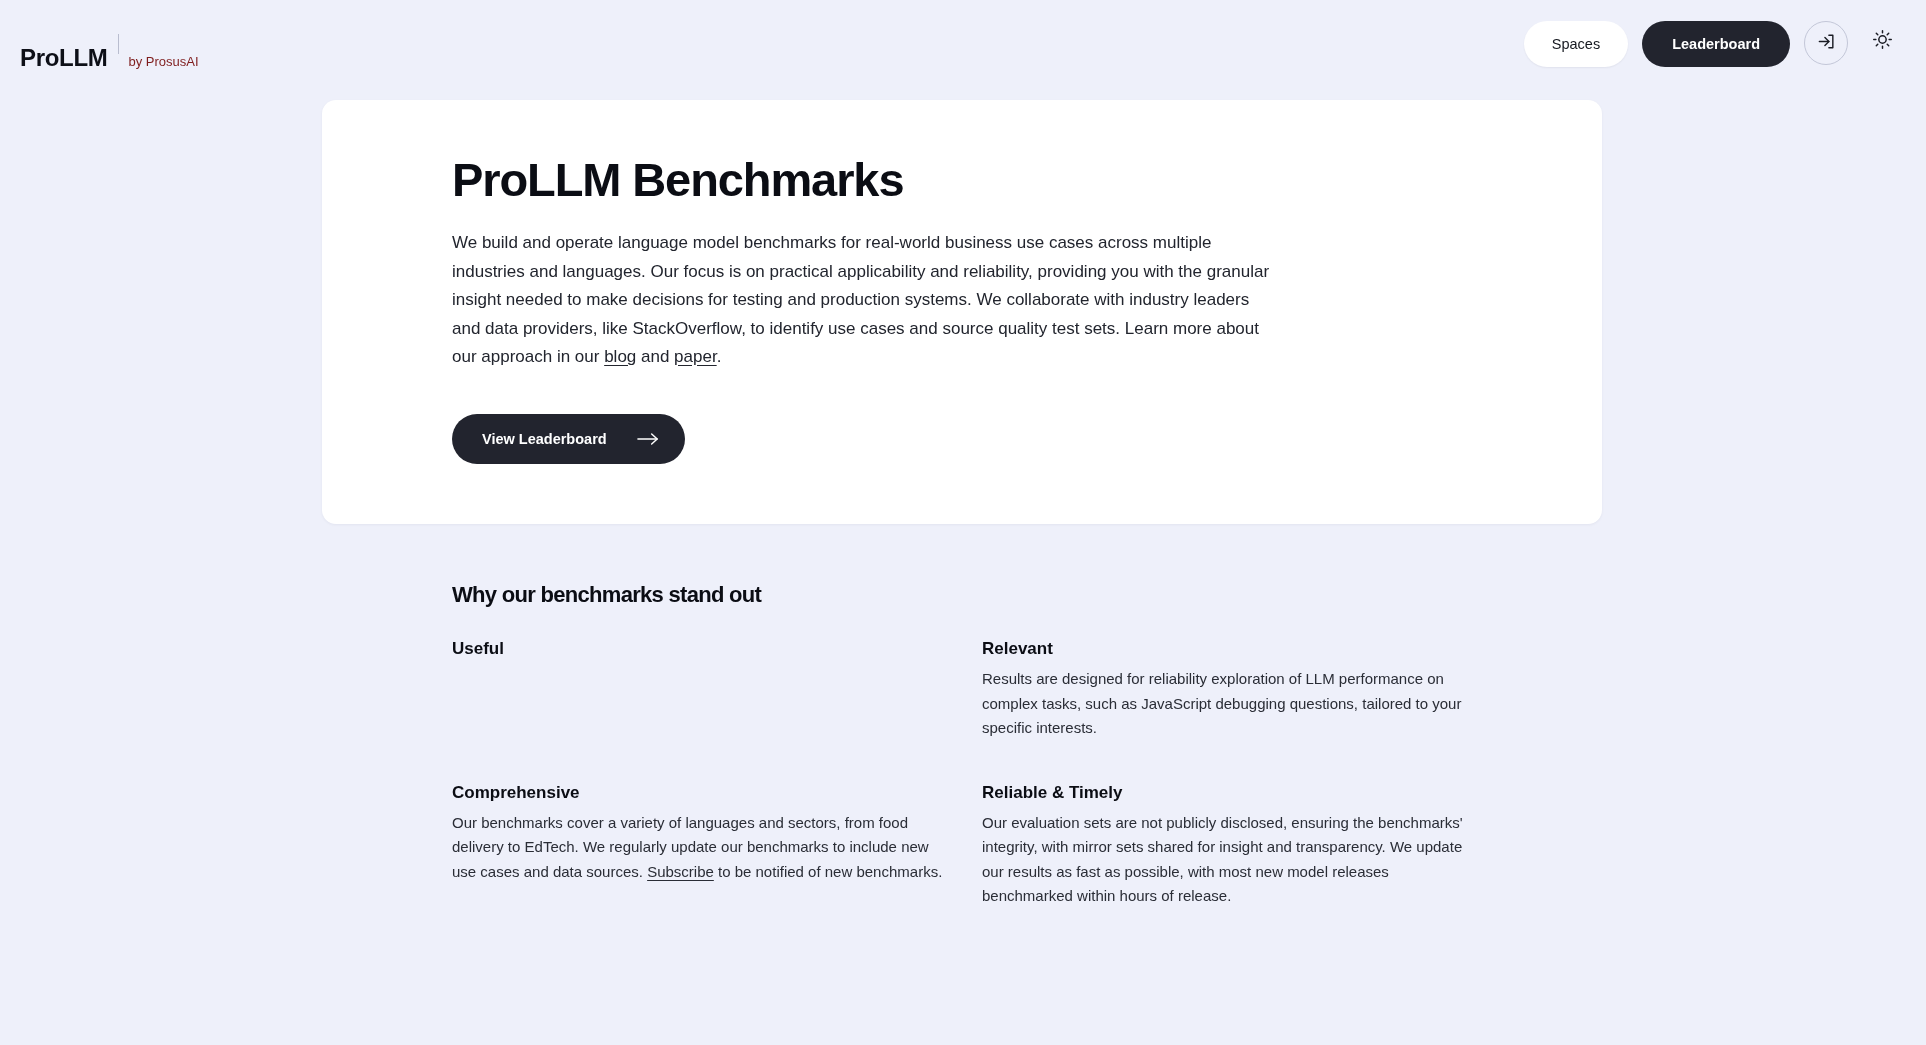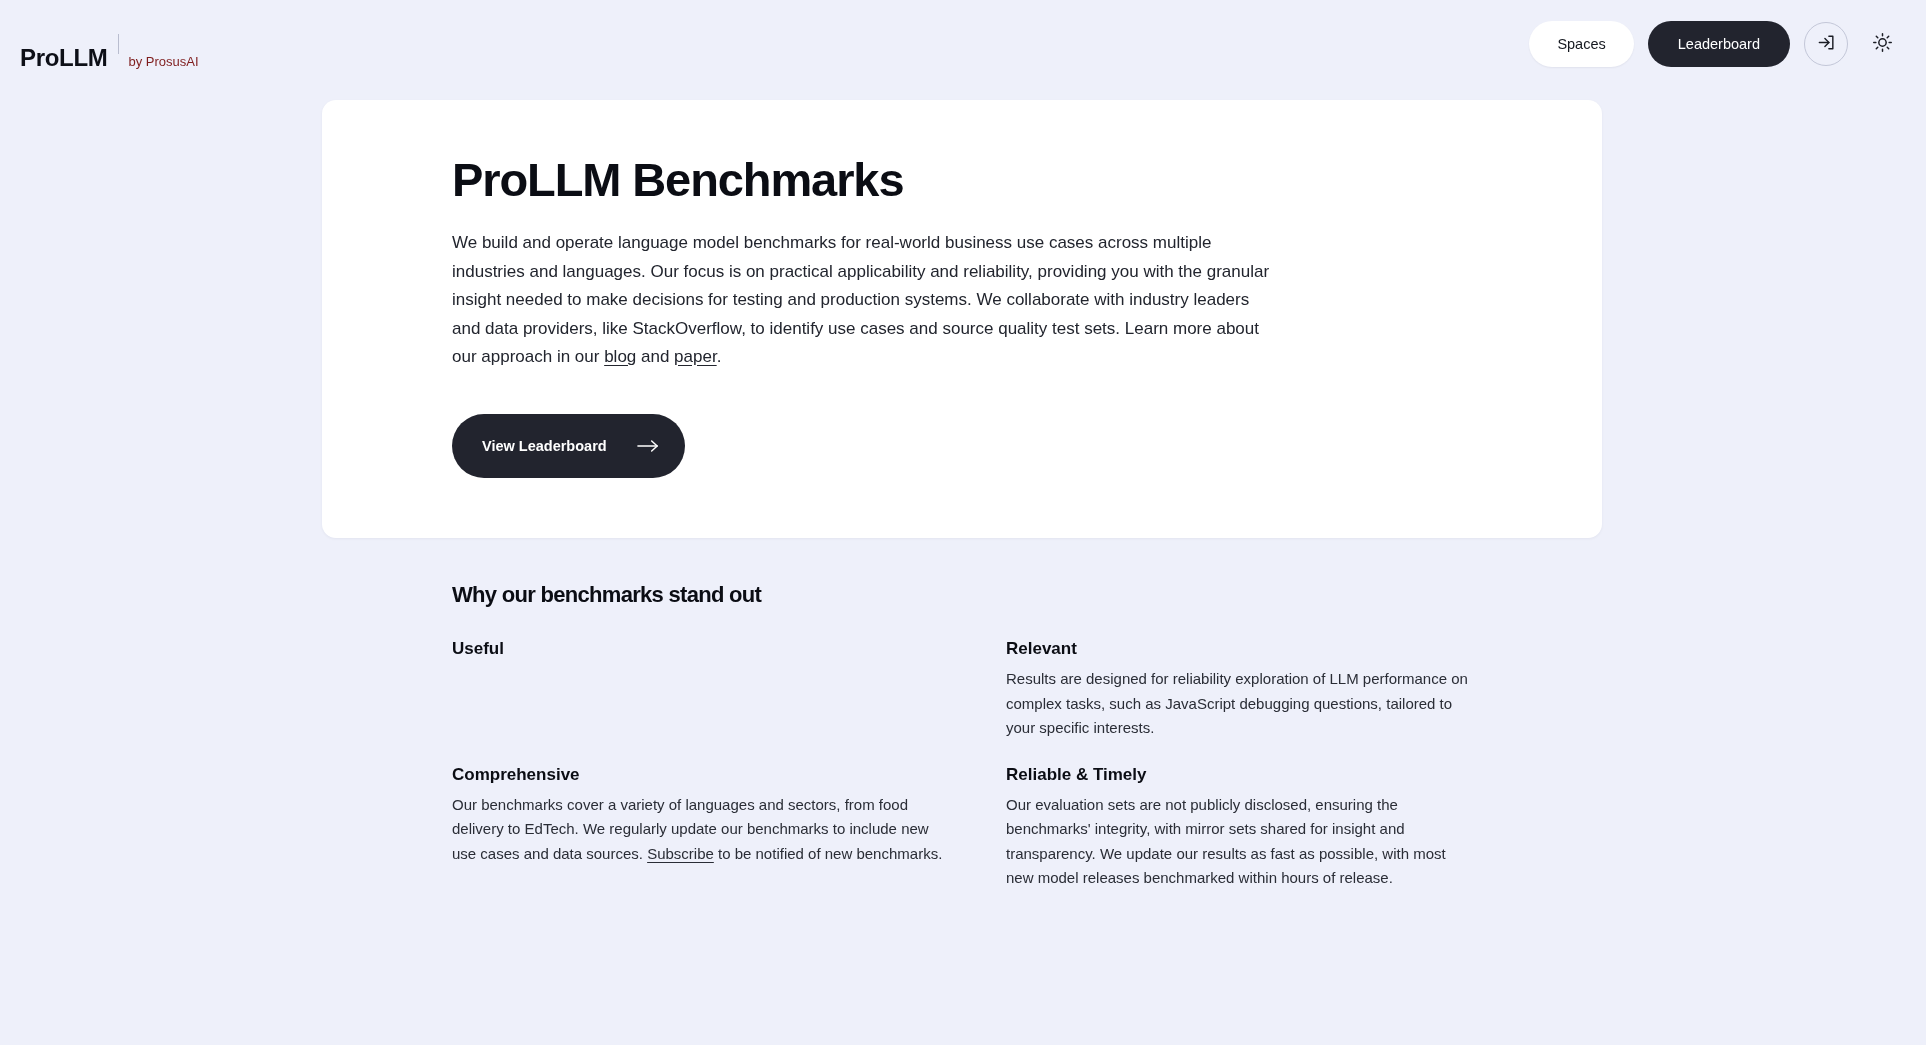--- a/index.html
+++ b/index.html
@@ -40,21 +40,21 @@
     align-self: center;
   }
   .brand-sub {
     font-size: 13px;
     color: #7f1d1d;
     font-weight: 400;
   }
   .header-spacer { flex: 1 1 auto; }
   .header-right {
     display: flex;
-    align-items: center;
+    align-items: flex-start;
     gap: 14px;
   }
   .btn-spaces {
     background: #ffffff;
     border: none;
     border-radius: 999px;
     height: 46px;
     padding: 0 28px;
     font-size: 14.5px;
     font-weight: 500;
@@ -63,21 +63,21 @@
     box-shadow: 0 1px 2px rgba(20,22,40,0.06);
     font-family: inherit;
   }
   .btn-leaderboard {
     background: #22242e;
     border: none;
     border-radius: 999px;
     height: 46px;
     padding: 0 30px;
     font-size: 14.5px;
-    font-weight: 400;
+    font-weight: 700;
     color: #ffffff;
     cursor: pointer;
     font-family: inherit;
   }
   .icon-circle {
     width: 44px;
     height: 44px;
     border-radius: 50%;
     border: 1.5px solid #c3c7d8;
     display: flex;
@@ -126,21 +126,21 @@
   }
   .cta {
     margin-top: 42px;
     display: inline-flex;
     align-items: center;
     gap: 30px;
     background: #22242e;
     color: #fff;
     border: none;
     border-radius: 999px;
-    height: 64px;
+    height: 50px;
     padding: 0 26px 0 30px;
     font-size: 14.5px;
     font-weight: 600;
     cursor: pointer;
     font-family: inherit;
   }
   .cta svg { display: block; }
 
   
   .why {
@@ -156,21 +156,20 @@
     line-height: 40px;
     max-width: 470px;
     color: #0b0d14;
     margin-bottom: 24px;
   }
   .feature-grid {
     display: grid;
     grid-template-columns: 530px 1fr;
     column-gap: 0px;
     row-gap: 42px;
-    gap: 24px;
   }
   .feature { max-width: 492px; }
   .feature-title {
     font-size: 17px;
     font-weight: 700;
     color: #0b0d14;
     margin-bottom: 8px;
   }
   .feature-body {
     font-size: 15px;

